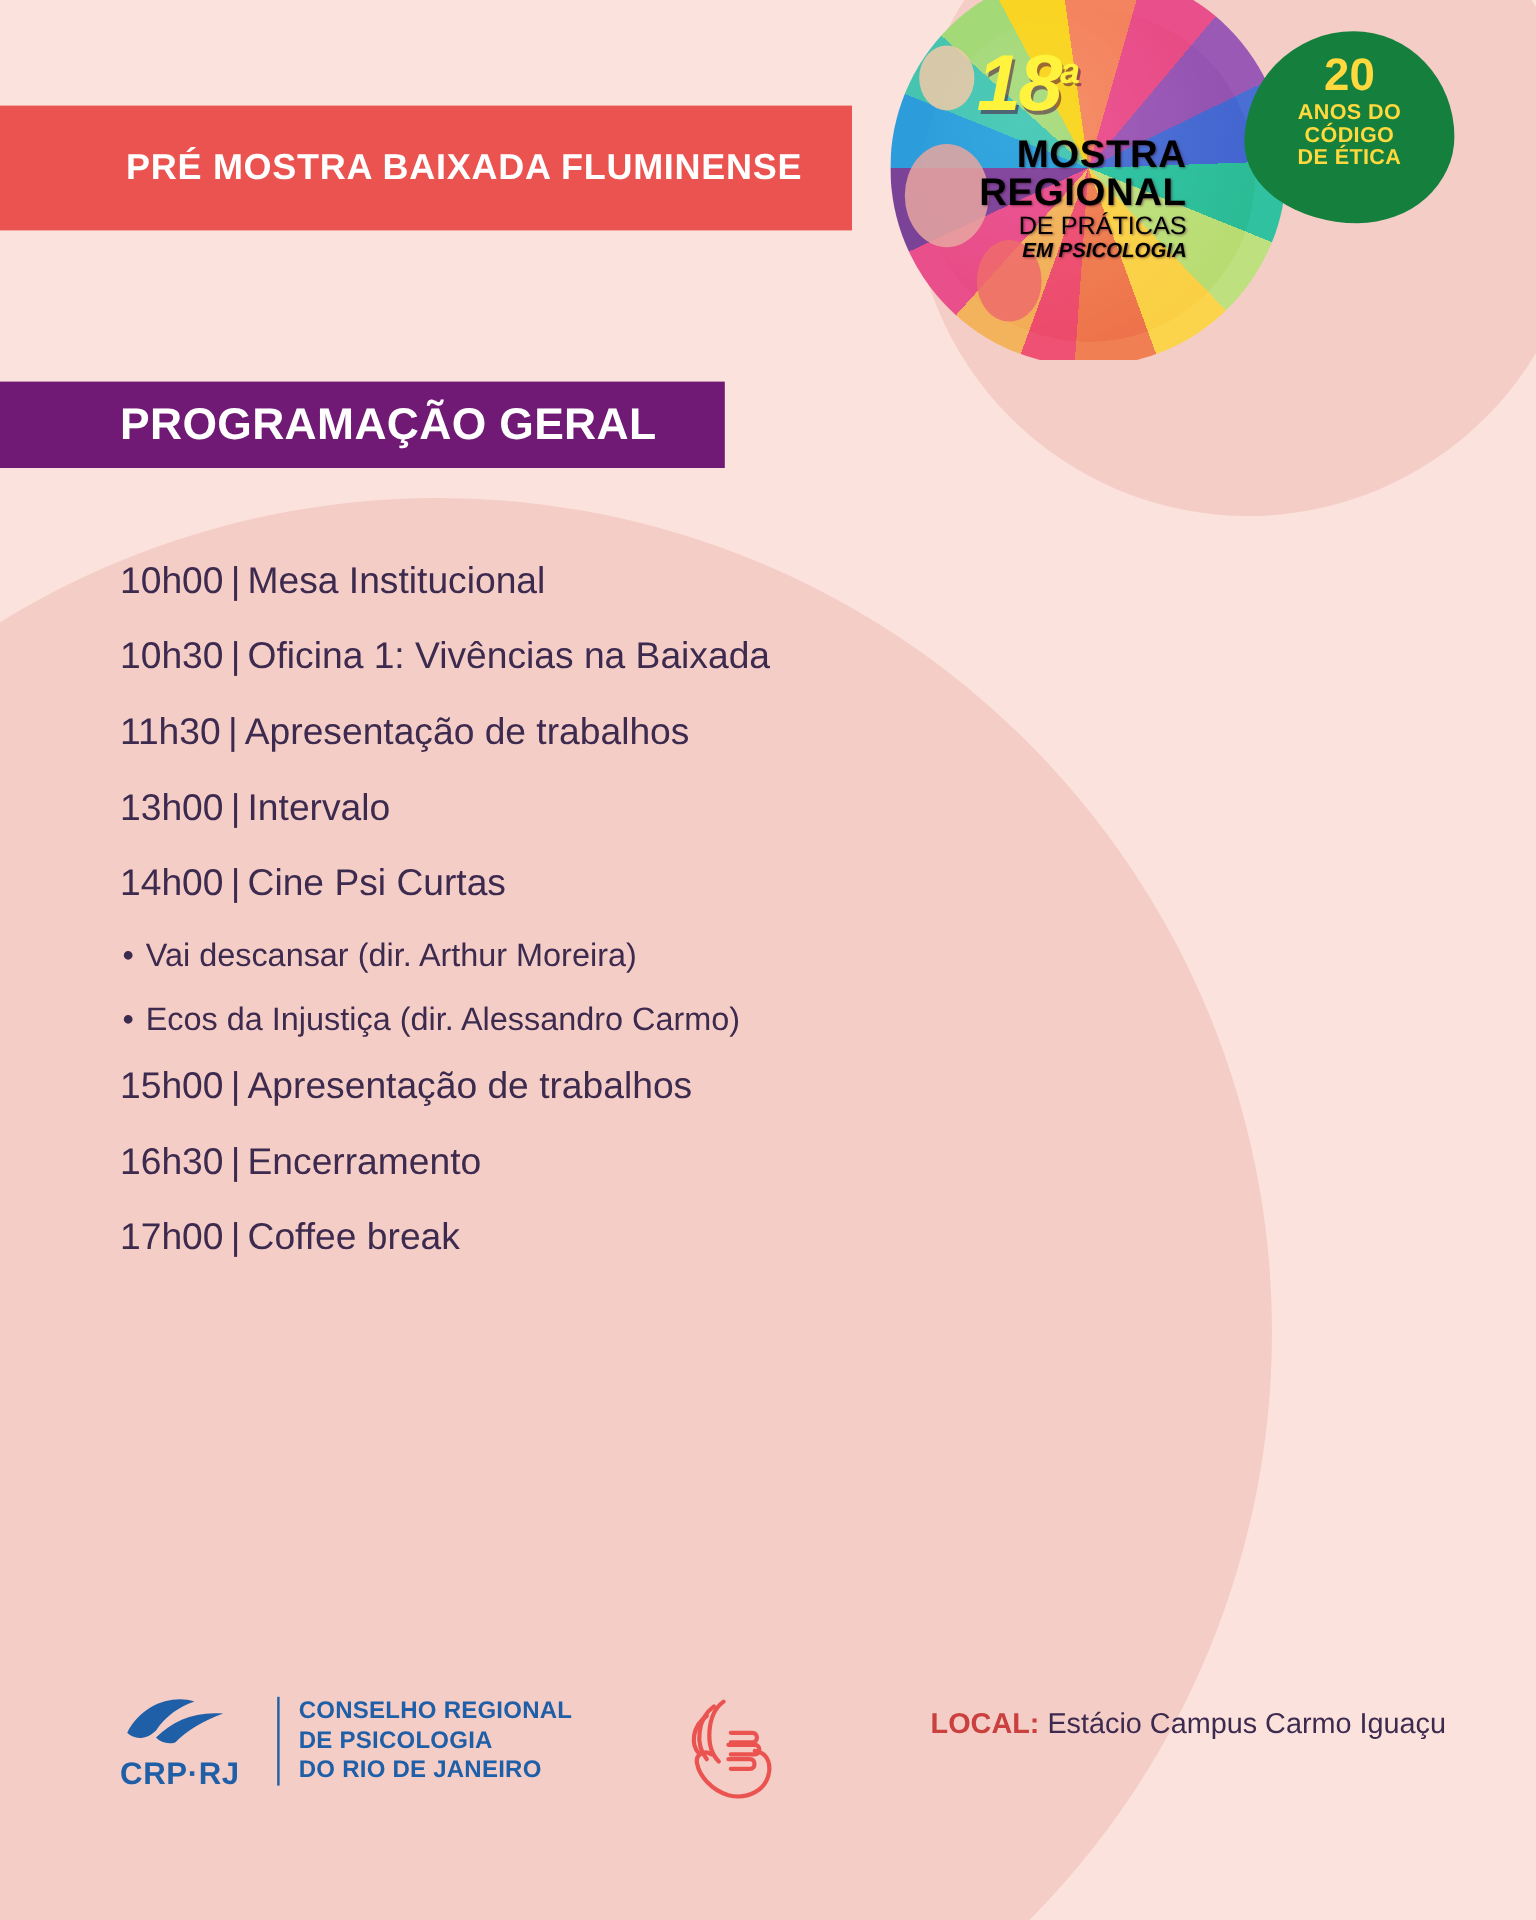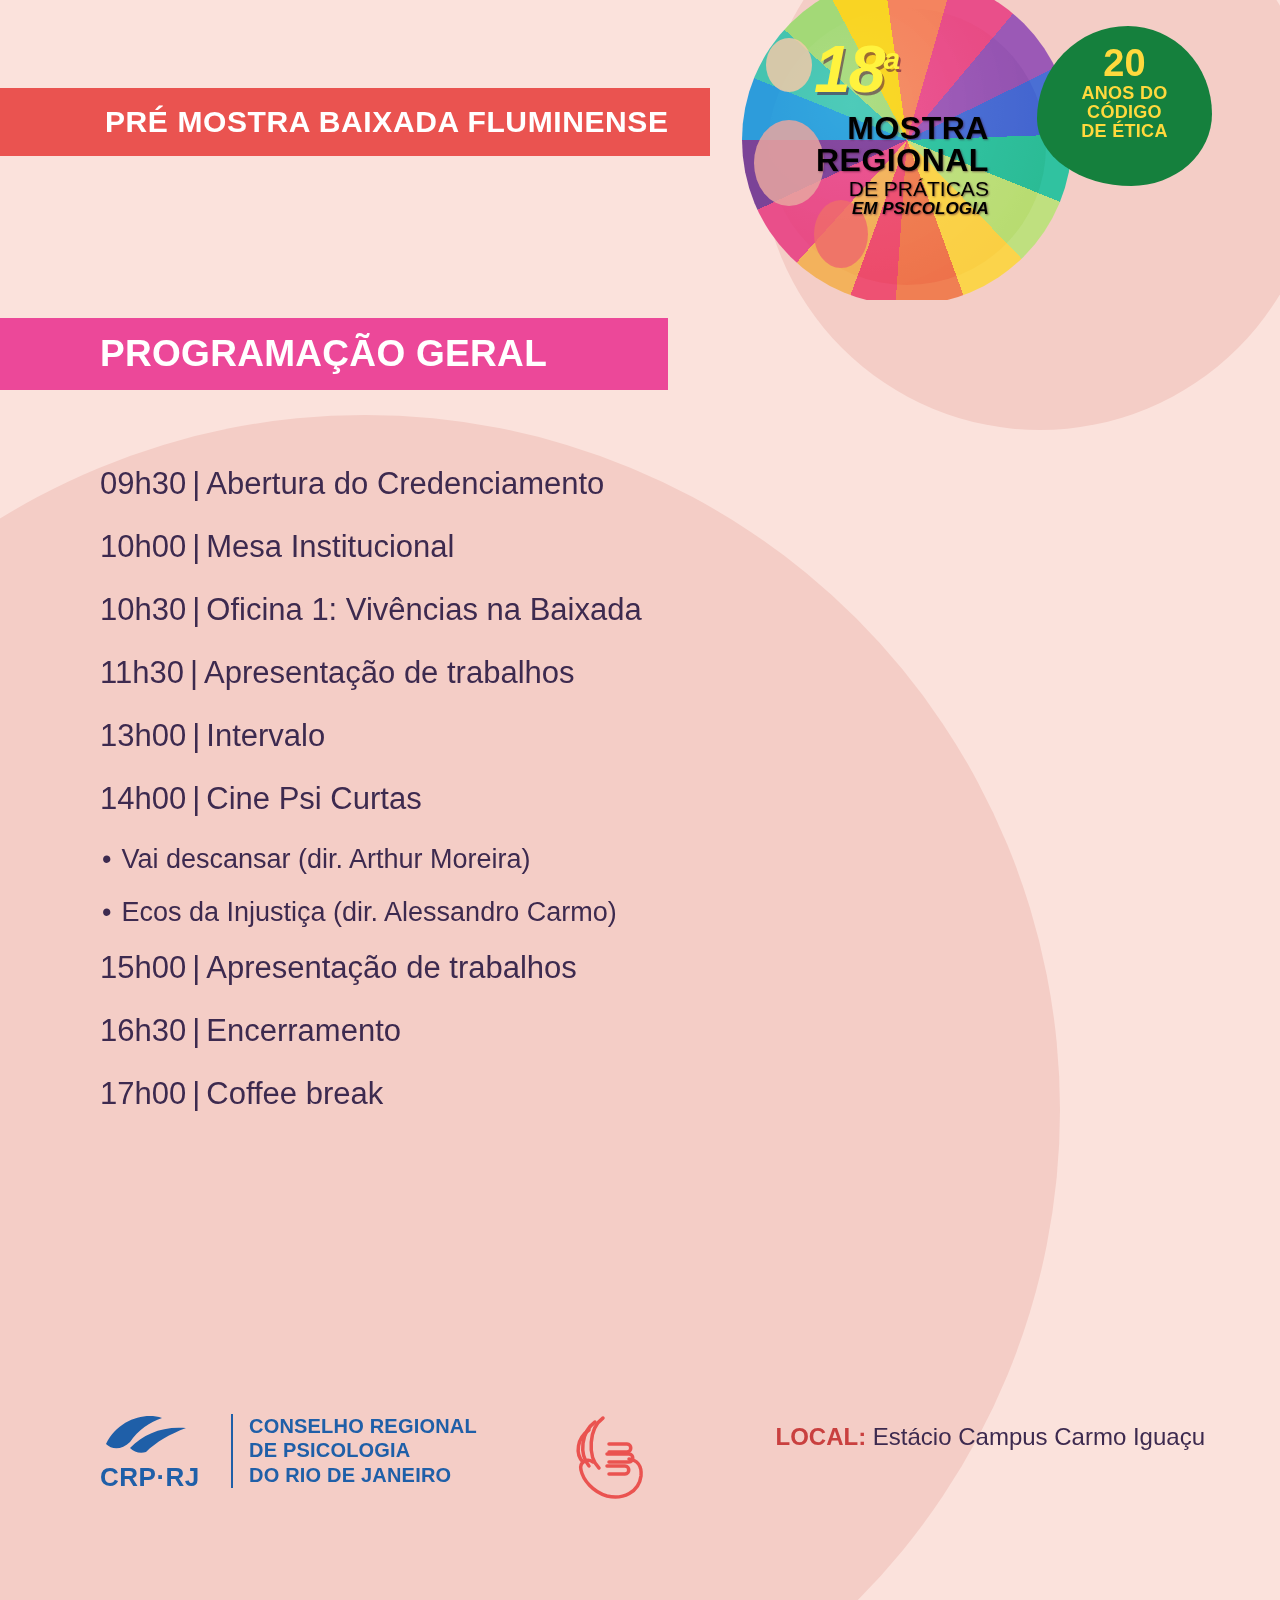--- a/index.html
+++ b/index.html
@@ -37,21 +37,21 @@
     background: #f4cdc6;
     z-index: 0;
   }
 
   
   .header-band {
     position: absolute;
     left: 0;
     top: 88px;
     width: 710px;
-    height: 68px;
+    height: 104px;
     background: #ea5350;
     z-index: 3;
     display: flex;
     align-items: center;
   }
   .header-band .title {
     color: #ffffff;
     font-size: 30px;
     font-weight: bold;
     letter-spacing: 0.6px;
@@ -161,23 +161,23 @@
     line-height: 1.05;
   }
   .badge20 .n { font-size: 38px; font-weight: bold; }
   .badge20 .t { font-size: 18px; font-weight: bold; letter-spacing: 0.3px; }
 
   
   .section-band {
     position: absolute;
     left: 0;
     top: 318px;
-    width: 668px;
+    width: 604px;
     height: 72px;
-    background: #ec4899;
+    background: #701a75;
     z-index: 3;
     display: flex;
     align-items: center;
   }
   .section-band .section-title {
     color: #ffffff;
     font-size: 37px;
     font-weight: bold;
     letter-spacing: 0.3px;
     padding-left: 100px;
@@ -301,23 +301,20 @@
     <div class="t">DE ÉTICA</div>
   </div>
 </div>
 
 <div class="section-band">
   <div class="section-title">PROGRAMAÇÃO GERAL</div>
 </div>
 
 <div class="schedule">
 
-  <div class="sched-row">
-    <span class="time">09h30</span><span class="sep">|</span><span class="label">Abertura do Credenciamento</span>
-  </div>
 
   <div class="sched-row">
     <span class="time">10h00</span><span class="sep">|</span><span class="label">Mesa Institucional</span>
   </div>
 
   <div class="sched-row">
     <span class="time">10h30</span><span class="sep">|</span><span class="label">Oficina 1: Vivências na Baixada</span>
   </div>
 
   <div class="sched-row">

